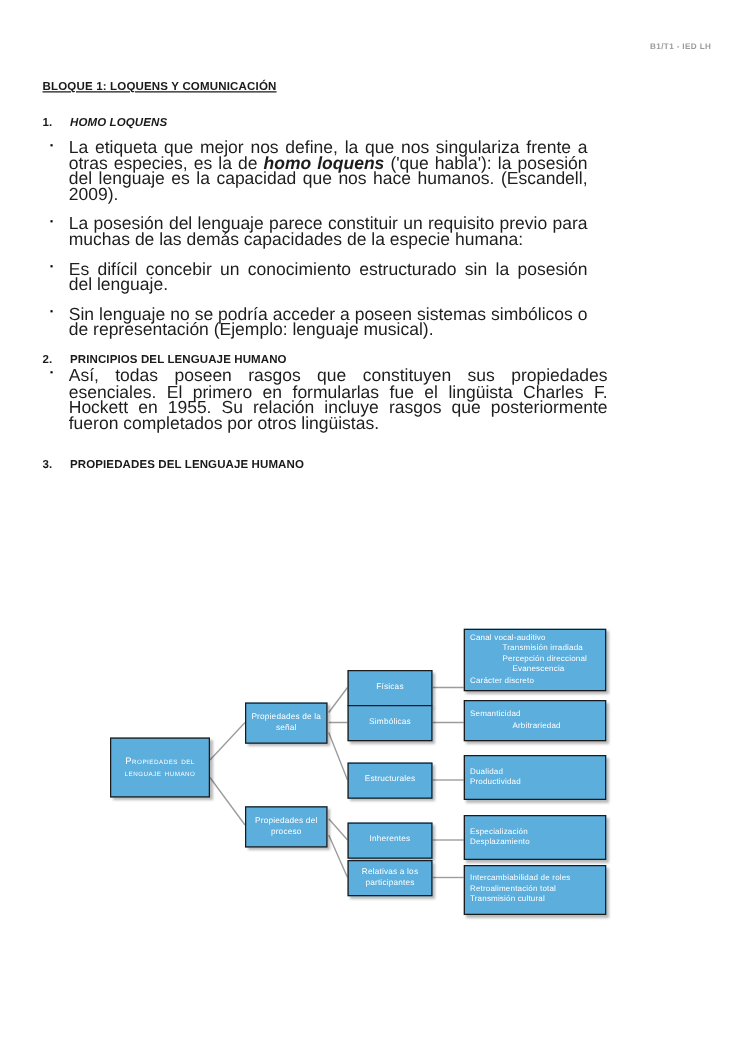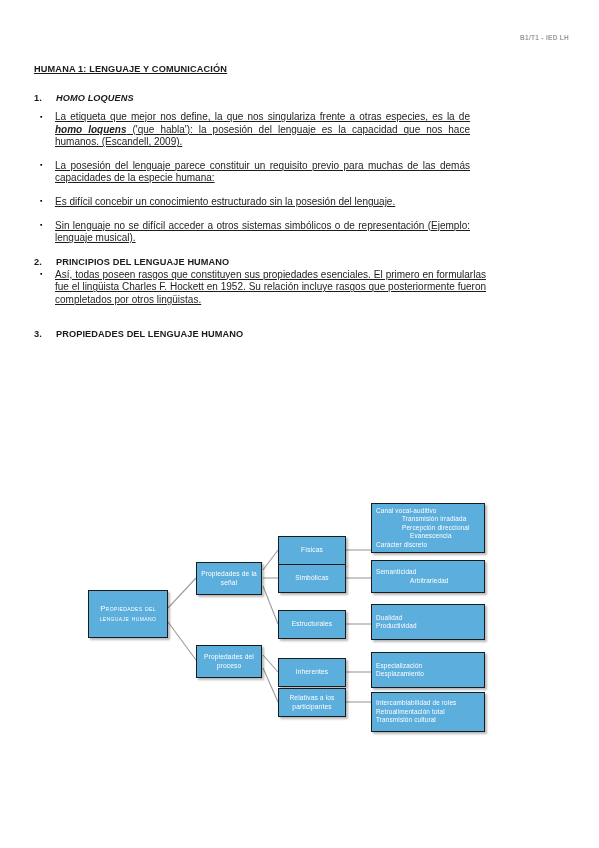--- a/index.html
+++ b/index.html
@@ -69,26 +69,25 @@
     font-style: italic;
   }
 
   ul.bullets {
     list-style: none;
     margin: 0;
     padding: 0;
   }
   ul.bullets li {
     position: relative;
-    font-size: 10px;
+    font-size: 14px;
     line-height: 12.6px;
     text-align: justify;
     padding-left: 21px;
     color: #1d1d1d;
-    text-decoration: underline;
   }
   ul.bullets li::before {
     content: "\25AA";
     position: absolute;
     left: 6px;
     top: -0.5px;
     font-size: 7px;
     color: #000;
   }
   ul.bullets.spaced li { margin-bottom: 11px; }
@@ -149,42 +148,42 @@
 </style>
 </head>
 <body>
 
 <div id="page">
 
   <div class="doc-header">B1/T1 - IED LH</div>
 
   <div class="content">
 
-    <div class="title-line underlined">HUMANA 1: LENGUAJE Y COMUNICACIÓN</div>
+    <div class="title-line underlined">BLOQUE 1: LOQUENS Y COMUNICACIÓN</div>
 
     <div class="section" style="margin-top:17px;">
       <div class="section-head">
         <span class="section-num">1.</span>
         <span class="section-title italic">HOMO LOQUENS</span>
       </div>
       <ul class="bullets spaced lvl1" style="margin-top:8px;">
         <li>La etiqueta que mejor nos define, la que nos singulariza frente a otras especies, es la de <em class="it">homo loquens</em> ('que habla'): la posesión del lenguaje es la capacidad que nos hace humanos. (Escandell, 2009).</li>
         <li>La posesión del lenguaje parece constituir un requisito previo para muchas de las demás capacidades de la especie humana:</li>
         <li class="no-justify">Es difícil concebir un conocimiento estructurado  sin la posesión del lenguaje.</li>
-        <li>Sin lenguaje no se difícil acceder a otros sistemas simbólicos o de representación (Ejemplo: lenguaje musical).</li>
+        <li>Sin lenguaje no se podría acceder a poseen sistemas simbólicos o de representación (Ejemplo: lenguaje musical).</li>
       </ul>
     </div>
 
     <div class="section" style="margin-top:12px;">
       <div class="section-head">
         <span class="section-num">2.</span>
         <span class="section-title">PRINCIPIOS DEL LENGUAJE HUMANO</span>
       </div>
       <ul class="bullets tight lvl2" style="margin-top:2px;">
-        <li>Así, todas poseen rasgos que constituyen sus propiedades esenciales. El primero en formularlas fue el lingüista Charles F. Hockett en 1952. Su relación incluye rasgos que posteriormente fueron completados por otros lingüistas.</li>
+        <li>Así, todas poseen rasgos que constituyen sus propiedades esenciales. El primero en formularlas fue el lingüista Charles F. Hockett en 1955. Su relación incluye rasgos que posteriormente fueron completados por otros lingüistas.</li>
       </ul>
     </div>
 
     <div class="section" style="margin-top:22px;">
       <div class="section-head">
         <span class="section-num">3.</span>
         <span class="section-title">PROPIEDADES DEL LENGUAJE HUMANO</span>
       </div>
     </div>
 

